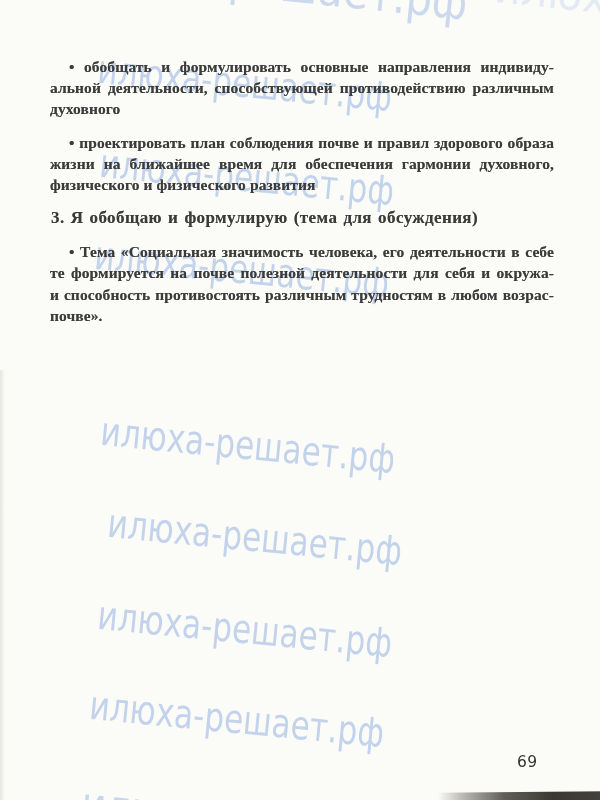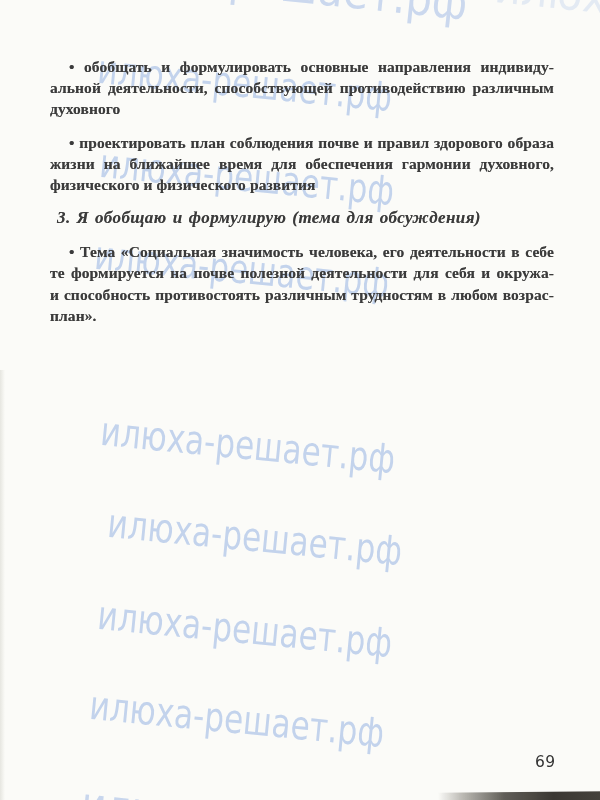--- a/index.html
+++ b/index.html
@@ -46,34 +46,33 @@
   .para { margin: 12px; padding: 0; }
   .line {
     line-height: 21.2px;
     min-height: 21.2px;
     text-align: justify;
     text-align-last: justify;
   }
   .line.last { text-align-last: left; }
   .line.indent { text-indent: 19px; }
   .heading {
-    margin: 4px 0 7px 19px;
+    margin: 4px 0 7px 13px;
     font-size: 17px;
-    font-style: italic;
     font-weight: bold;
     letter-spacing: 0.4px;
     word-spacing: 1.5px;
     white-space: nowrap;
     line-height: 22px;
     color: #3a3a3a;
   }
   
   .page-number {
     position: absolute;
-    left: 535px; top: 753px;
+    left: 517px; top: 753px;
     z-index: 1;
     font-family: "DejaVu Sans", sans-serif;
     font-size: 15.5px;
     font-weight: 500;
     color: #343434;
     letter-spacing: 0.5px;
   }
   .scan-bar {
     position: absolute;
     left: 438px; top: 792px;
@@ -127,21 +126,21 @@
       <div class="line">жизни на ближайшее время для обеспечения гармонии духовного,</div>
       <div class="line last">физического и физического развития</div>
     </div>
 
     <div class="heading">3. Я обобщаю и формулирую (тема для обсуждения)</div>
 
     <div class="para">
       <div class="line indent">• Тема «Социальная значимость человека, его деятельности в себе</div>
       <div class="line">те формируется на почве полезной деятельности для себя и окружа-</div>
       <div class="line">и способность противостоять различным трудностям в любом возрас-</div>
-      <div class="line last">план».</div>
+      <div class="line last">почве».</div>
     </div>
 
   </div>
 
   <div class="page-number">69</div>
 
   <div class="scan-bar"></div>
   <div class="left-edge"></div>
 
 </div>

